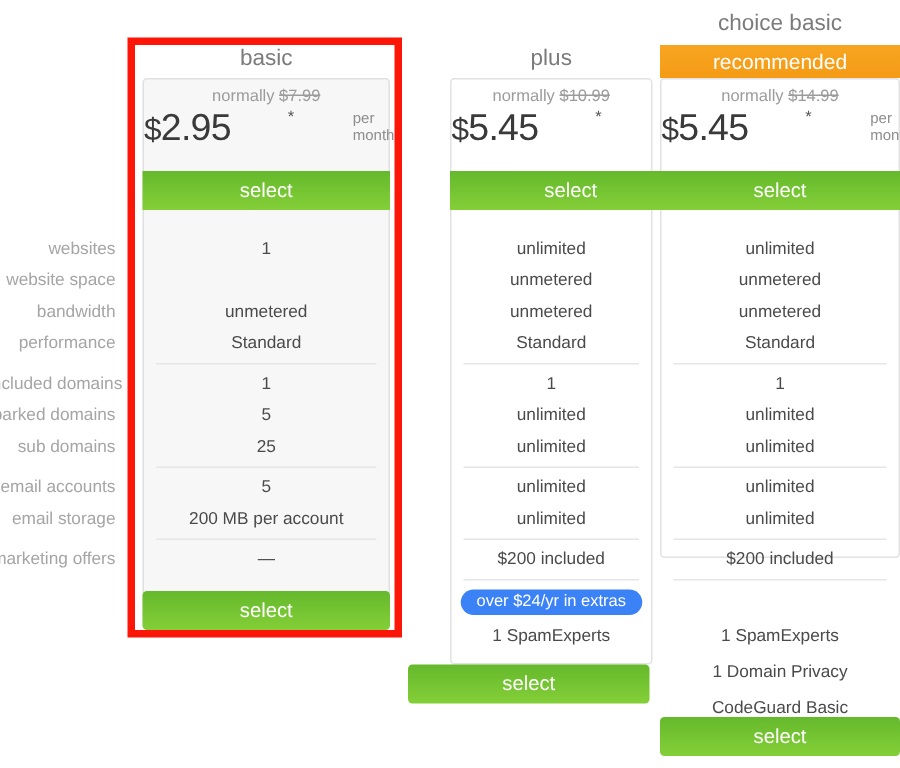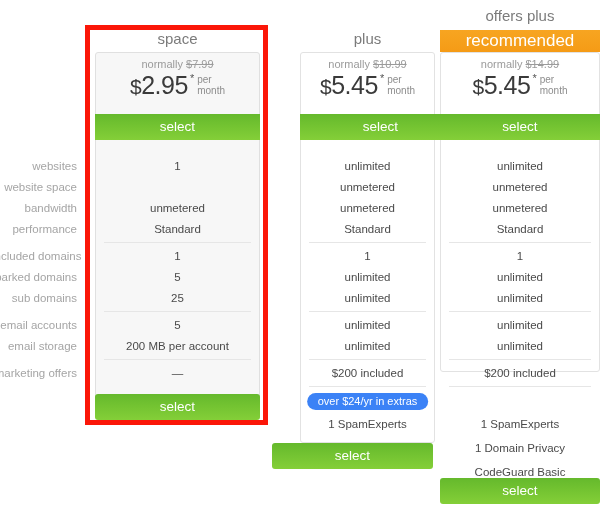--- a/index.html
+++ b/index.html
@@ -21,40 +21,40 @@
 
   
   .col { position: absolute; top: 0; height: 512px; }
   .col-title {
     position: absolute; width: 100%; text-align: center;
     color: #7b7b7b; font-size: 15px; font-weight: 400;
   }
   .rec-badge {
     position: absolute; width: 100%; height: 22px;
     background: linear-gradient(#f7a521, #f59b16);
-    color: #ffffff; font-size: 17px; text-align: center;
+    color: #ffffff; font-size: 14px; text-align: center;
     line-height: 22px;
   }
   .card {
     position: absolute; width: 100%;
     background: #ffffff;
     border: 1px solid #e2e2e2;
     border-radius: 3px;
   }
   .card.shaded { background: #f7f7f7; border-color: #e0e0e0; }
 
   .price-box { position: relative; width: 100%; height: 51px; }
   .normally {
     position: absolute; top: 5px; width: 100%; text-align: center;
     color: #9b9b9b; font-size: 11px;
   }
   .normally s { color: #9b9b9b; }
   .price-line {
     position: absolute; top: 19px; width: 100%;
-    display: flex; align-items: flex-start; justify-content: center;
+    display: flex; align-items: flex-start; justify-content: flex-start; gap: 36px;
   }
   .amount { color: #3a3a3a; font-size: 25px; letter-spacing: -0.5px; line-height: 26px; }
   .amount .cur { font-size: 21px; }
   .star { color: #555; font-size: 11px; margin-left: 2px; line-height: 12px; }
   .per { color: #8d8d8d; font-size: 10px; line-height: 11px; margin-left: 3px; padding-top: 2px; }
 
   .select-btn {
     position: absolute; width: 100%; height: 26px;
     background: linear-gradient(#65b92c, #84cf38);
     color: #ffffff; font-size: 13.5px; text-align: center; line-height: 26px;
@@ -98,21 +98,21 @@
     <div class="label-row" style="top:223px">performance</div>
     <div class="label-row" style="top:250px">included domains</div>
     <div class="label-row" style="top:271px">parked domains</div>
     <div class="label-row" style="top:292px">sub domains</div>
     <div class="label-row" style="top:319px">email accounts</div>
     <div class="label-row" style="top:340px">email storage</div>
     <div class="label-row" style="top:367px">marketing offers</div>
   </div>
 
   <div class="col" style="left:95px; width:165px;">
-    <div class="col-title" style="top:30px">space</div>
+    <div class="col-title" style="top:30px">basic</div>
 
     <div class="card shaded" style="top:52px; height:367px;">
       <div class="price-box">
         <div class="normally">
           <span>normally</span>
           <s>$7.99</s>
         </div>
         <div class="price-line">
           <span class="amount"><span class="cur">$</span><span>2.95</span></span>
           <span class="star">*</span>
@@ -173,21 +173,21 @@
       <div class="divider" style="top:333px"></div>
 
       <div class="pill grey" style="top:340px">over $24/yr in extras</div>
       <div class="feat" style="top:365px">1 SpamExperts</div>
     </div>
 
     <button class="select-btn rounded" style="position:absolute; top:443px; left:0; width:161px;">select</button>
   </div>
 
   <div class="col" style="left:440px; width:160px;">
-    <div class="col-title" style="top:7px">offers plus</div>
+    <div class="col-title" style="top:7px">choice basic</div>
     <div class="rec-badge" style="top:30px">recommended</div>
 
     <div class="card" style="top:52px; height:320px;">
       <div class="price-box">
         <div class="normally">
           <span>normally</span>
           <s>$14.99</s>
         </div>
         <div class="price-line">
           <span class="amount"><span class="cur">$</span><span>5.45</span></span>

